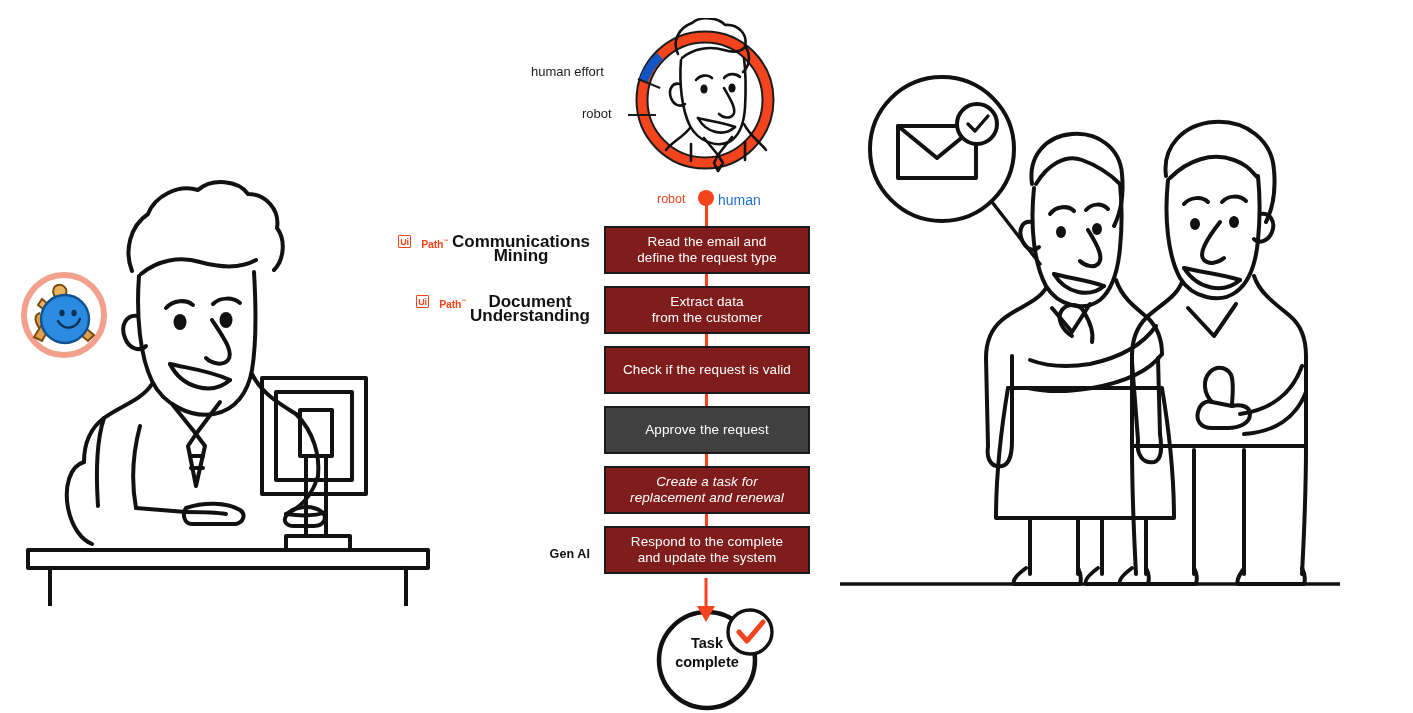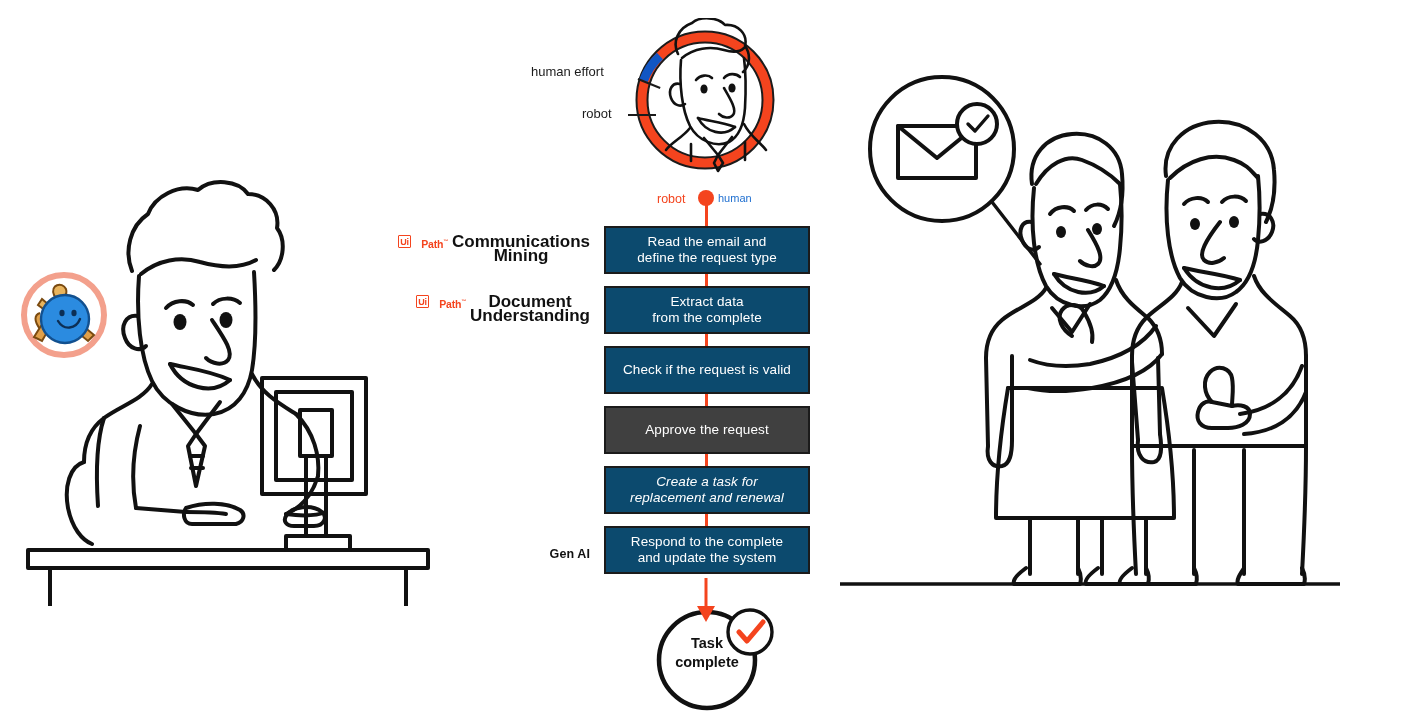--- a/index.html
+++ b/index.html
@@ -11,21 +11,21 @@
 
   
   .flow-box{
     position:absolute;left:604px;width:206px;height:48px;
     border:2px solid #1b1b1b;
     display:flex;align-items:center;justify-content:center;
     text-align:center;color:#ffffff;font-size:13.5px;line-height:16px;
     letter-spacing:.1px;z-index:4;box-sizing:border-box;
   }
   .flow-box span{display:block;pointer-events:none;}
-  .flow-box.robot{background:#0c4a6e;}
+  .flow-box.robot{background:#7f1d1d;}
   .flow-box.human{background:#404040;}
 
   .spine{position:absolute;left:705px;width:3px;background:#F4441E;z-index:2;}
 
   .side-label{
     position:absolute;text-align:right;color:#111;
     font-size:11.5px;line-height:13.5px;font-weight:700;
     letter-spacing:.1px;
   }
 
@@ -171,21 +171,21 @@
     </svg>
   </div>
 
   <div class="legend-txt" style="left:531px;top:48px;">human effort</div>
   <div class="leader" style="left:638px;top:62px;width:24px;transform:rotate(22deg);transform-origin:left center;"></div>
 
   <div class="legend-txt" style="left:582px;top:90px;">robot</div>
   <div class="leader" style="left:628px;top:98px;width:28px;"></div>
 
   <div class="legend-txt legend-robot" style="left:657px;top:176px;font-size:12.5px;">robot</div>
-  <div class="legend-txt legend-human" style="left:718px;top:176px;font-size:11px;">human</div>
+  <div class="legend-txt legend-human" style="left:718px;top:176px;font-size:14px;">human</div>
 
   <div class="abs" style="left:696px;top:172px;width:20px;height:20px;z-index:5;">
     <svg width="20" height="20" viewBox="0 0 20 20">
         <circle cx="10" cy="10" r="8" fill="#F4441E"></circle>
       </svg>
   </div>
 
   <div class="spine" style="top:186px;height:28px;"></div>
   <div class="spine" style="top:258px;height:14px;"></div>
   <div class="spine" style="top:318px;height:14px;"></div>
@@ -203,21 +203,21 @@
   <div class="flow-box robot" style="top:210px;">
     <div>
       <span>Read the email and</span>
       <span>define the request type</span>
     </div>
   </div>
 
   <div class="flow-box robot" style="top:270px;">
     <div>
       <span>Extract data</span>
-      <span>from the complete</span>
+      <span>from the customer</span>
     </div>
   </div>
 
   <div class="flow-box robot" style="top:330px;">
     <div>
       <span>Check if the request is valid</span>
     </div>
   </div>
 
   <div class="flow-box human" style="top:390px;">

